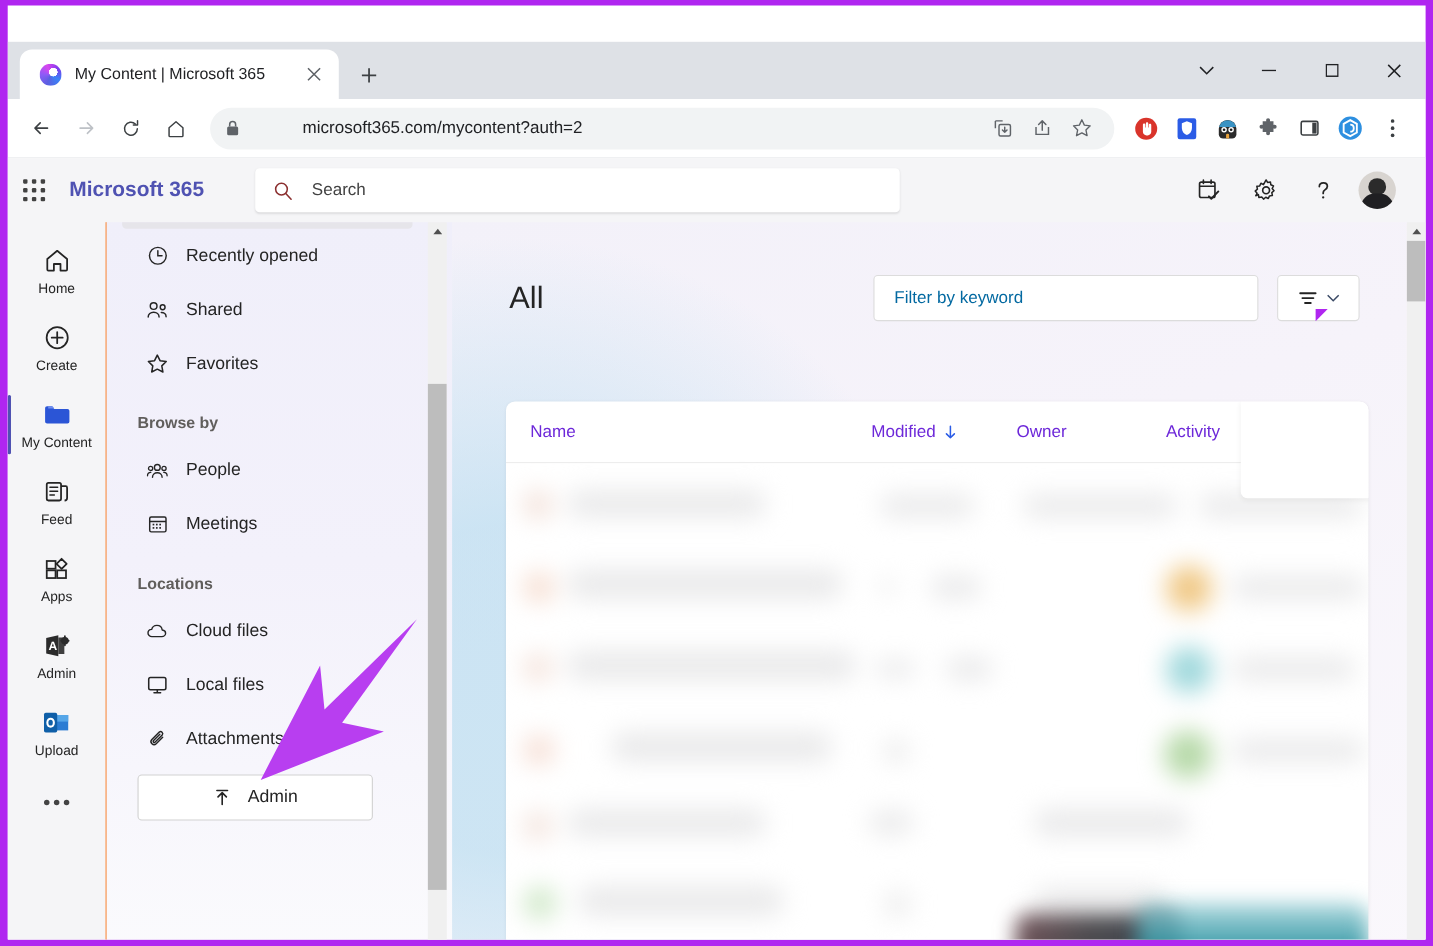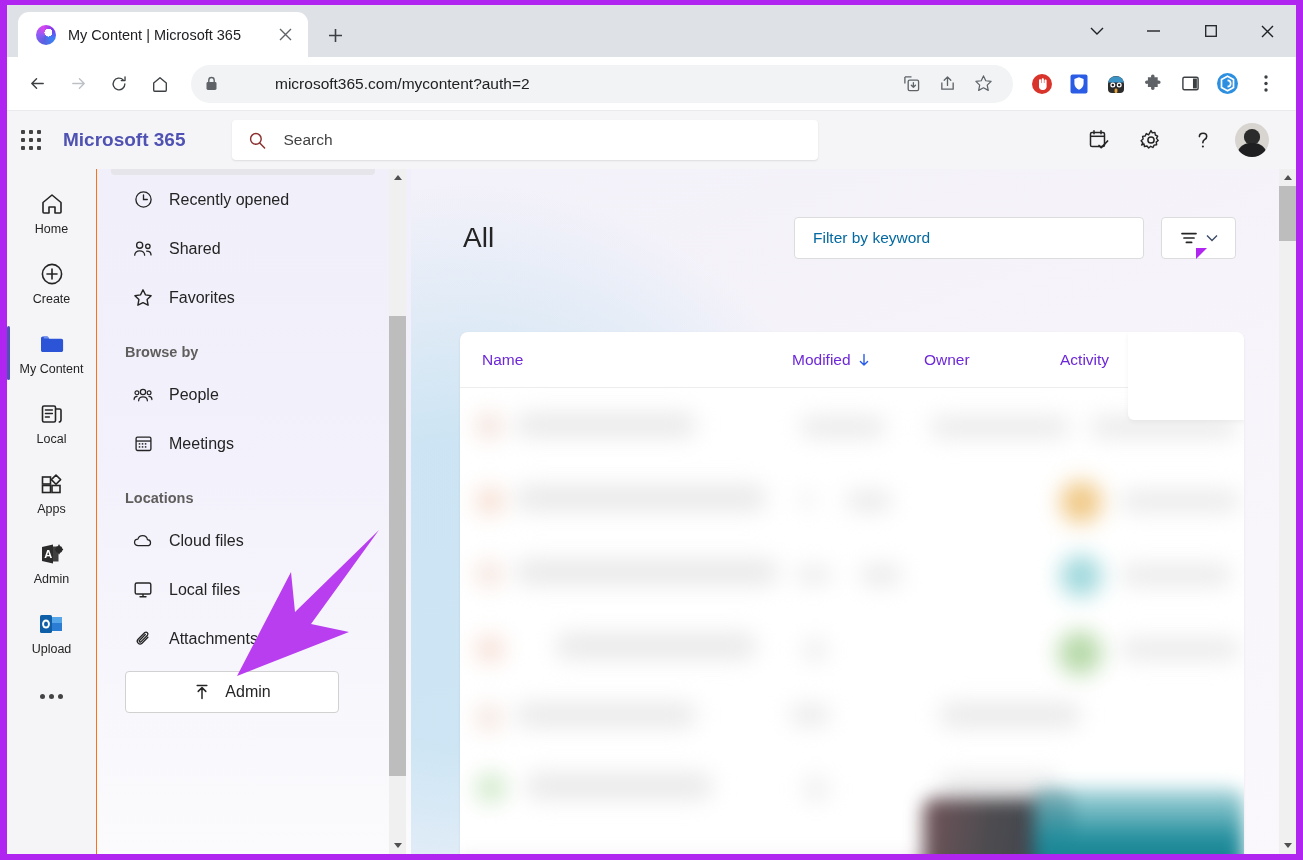--- a/index.html
+++ b/index.html
@@ -22,21 +22,21 @@
     width: 100%; height: 100%;
     background: #ffffff;
     overflow: hidden;
   }
 
   
   .tabstrip {
     position: relative;
     height: 52px;
     background: #dee1e6;
-    display: flex; align-items: flex-end;
+    display: flex; align-items: flex-end; margin-top: 33px;
   }
   .tab {
     position: relative;
     margin-left: 11px;
     width: 290px; height: 45px;
     background: #ffffff;
     border-radius: 11px 11px 0 0;
     display: flex; align-items: center;
     padding: 0 10px 0 18px;
     gap: 12px;
@@ -570,21 +570,21 @@
                 <path d="M5.8 5.4h4l1.6 2H5.8z" fill="#6f8ef0"></path>
               </svg>
           <span class="lbl">My Content</span>
         </div>
         <div class="rail-item">
           <svg width="26" height="26" viewBox="0 0 26 26">
                 <rect x="3.5" y="5" width="13" height="16" rx="1.5" stroke="#242424" stroke-width="1.6" fill="none"></rect>
                 <path d="M16.5 8h4.2c.8 0 1.3.6 1.3 1.3v9.4c0 1.2-1 2.3-2.3 2.3" stroke="#242424" stroke-width="1.6" fill="none"></path>
                 <path d="M6.4 9h7M6.4 12.5h7M6.4 16h4" stroke="#242424" stroke-width="1.4" stroke-linecap="round"></path>
               </svg>
-          <span class="lbl">Local</span>
+          <span class="lbl">Feed</span>
         </div>
         <div class="rail-item">
           <svg width="26" height="26" viewBox="0 0 26 26">
                 <rect x="3.5" y="6" width="8" height="7" stroke="#242424" stroke-width="1.6" fill="none"></rect>
                 <rect x="3.5" y="14.5" width="8" height="7" stroke="#242424" stroke-width="1.6" fill="none"></rect>
                 <rect x="13" y="14.5" width="8" height="7" stroke="#242424" stroke-width="1.6" fill="none"></rect>
                 <path d="M17 4l4.6 4.6L17 13.2 12.4 8.6 17 4z" stroke="#242424" stroke-width="1.6" fill="none" stroke-linejoin="round"></path>
               </svg>
           <span class="lbl">Apps</span>
         </div>

